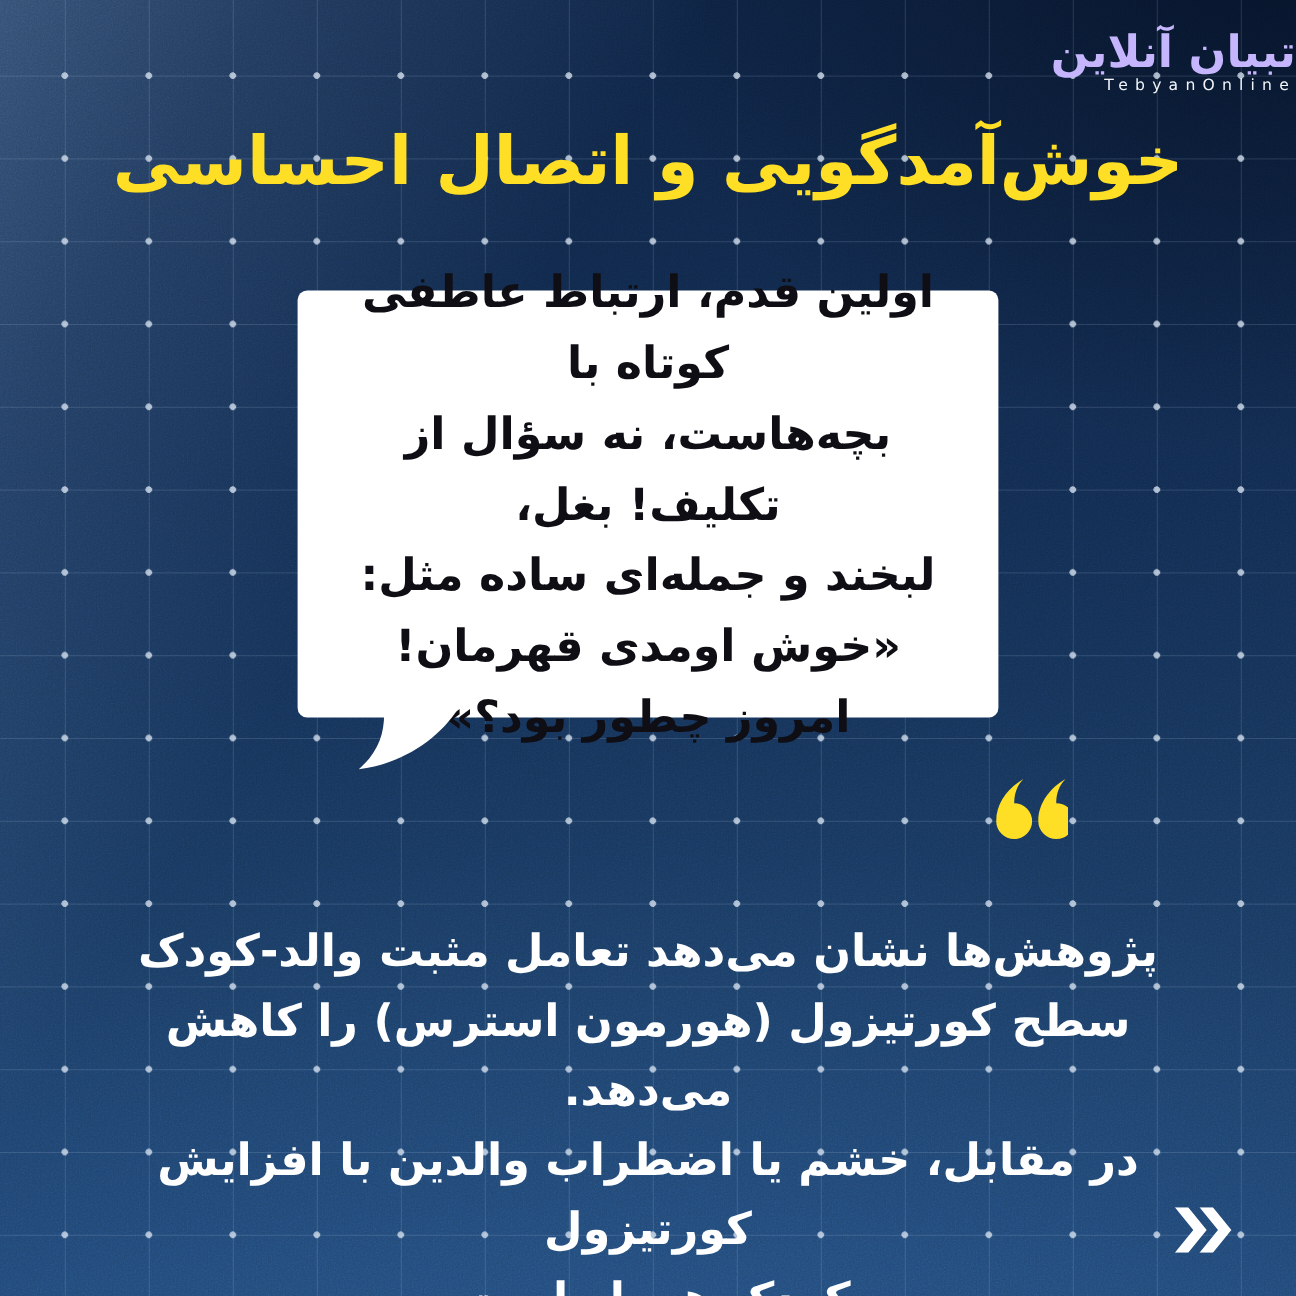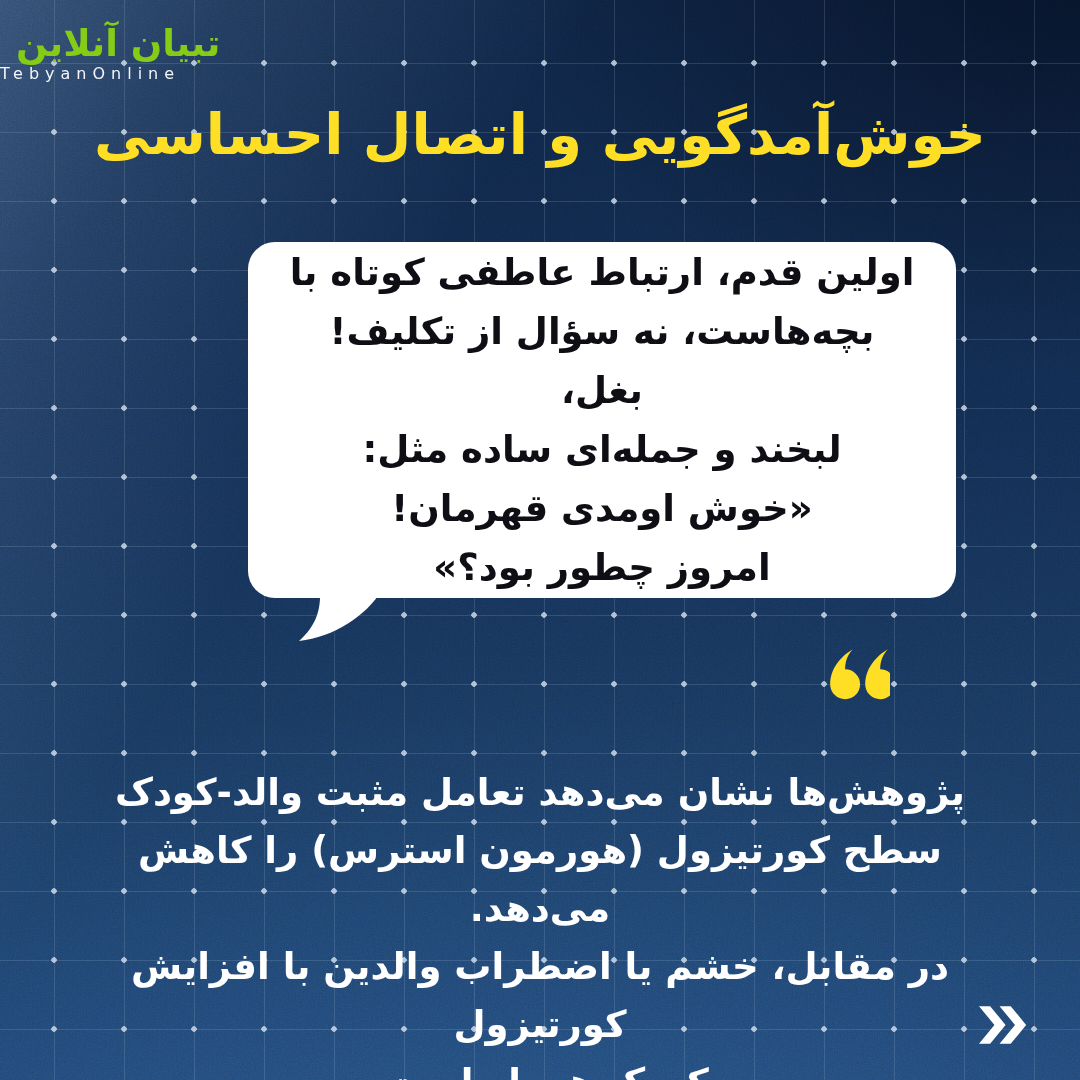--- a/index.html
+++ b/index.html
@@ -26,39 +26,39 @@
     background-image:
       radial-gradient(circle at 3px 3px, rgba(216,228,242,0.78) 2.5px, rgba(216,228,242,0) 3px),
       linear-gradient(to right, rgba(186,206,230,0.17) 1px, rgba(0,0,0,0) 1px),
       linear-gradient(to bottom, rgba(186,206,230,0.17) 1px, rgba(0,0,0,0) 1px);
     background-size:70px 69px, 70px 69px, 70px 69px;
     background-position:51px 60px, 54px 0, 0 63px;
   }
 
   
   .logo-fa {
-    position:absolute; top:22px; left:16px; right:0;
-    text-align:left; color:#84cc16;
+    position:absolute; top:22px; left:0; right:0;
+    text-align:right; color:#c4b5fd;
     font-size:37px; font-weight:bold; direction:rtl;
   }
   .logo-en {
     position:absolute; top:64px; left:0; right:0;
-    text-align:left; color:#f2f6fa;
-    font-size:16px; font-weight:500; letter-spacing:6px;
+    text-align:right; color:#f2f6fa;
+    font-size:13px; font-weight:500; letter-spacing:6px;
   }
   .page-title {
     position:absolute; top:102px; left:0; right:0;
     text-align:center; color:#ffdf25;
     font-size:56px; font-weight:bold; direction:rtl;
   }
 
   
   .bubble {
-    position:absolute; left:248px; top:242px; width:708px; height:356px;
-    background:#ffffff; border-radius:27px;
+    position:absolute; left:248px; top:242px; width:584px; height:356px;
+    background:#ffffff; border-radius:8px;
     display:flex; align-items:center; justify-content:center;
   }
   .bubble-text {
     direction:rtl; text-align:center; white-space:pre-line;
     color:#0e0e14; font-size:37px; font-weight:bold; line-height:59px;
     padding:0 36px;
   }
   .bubble-tail { position:absolute; left:286px; top:590px; width:112px; height:56px; }
 
   

